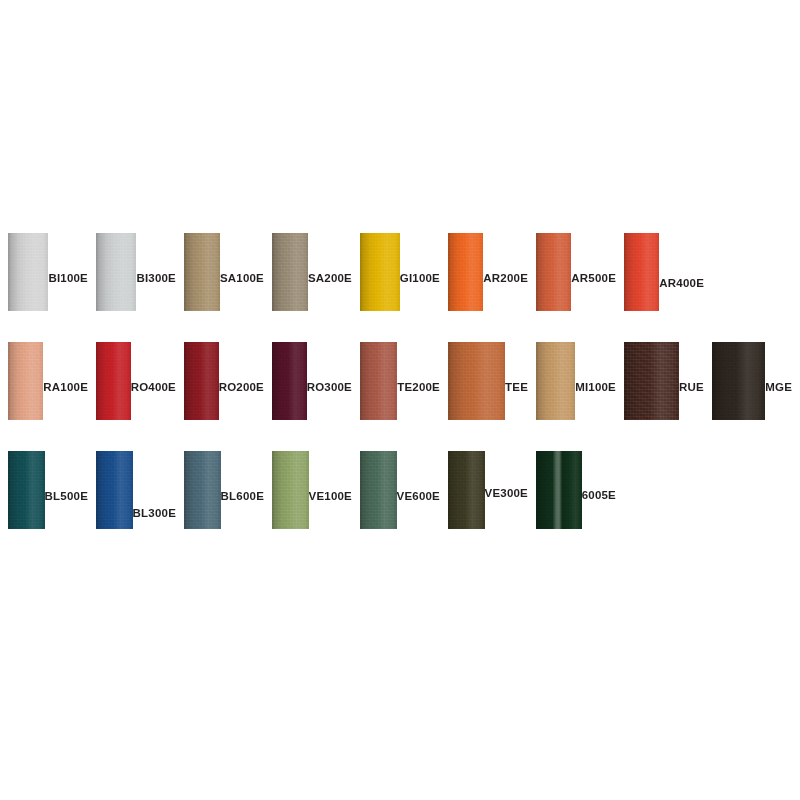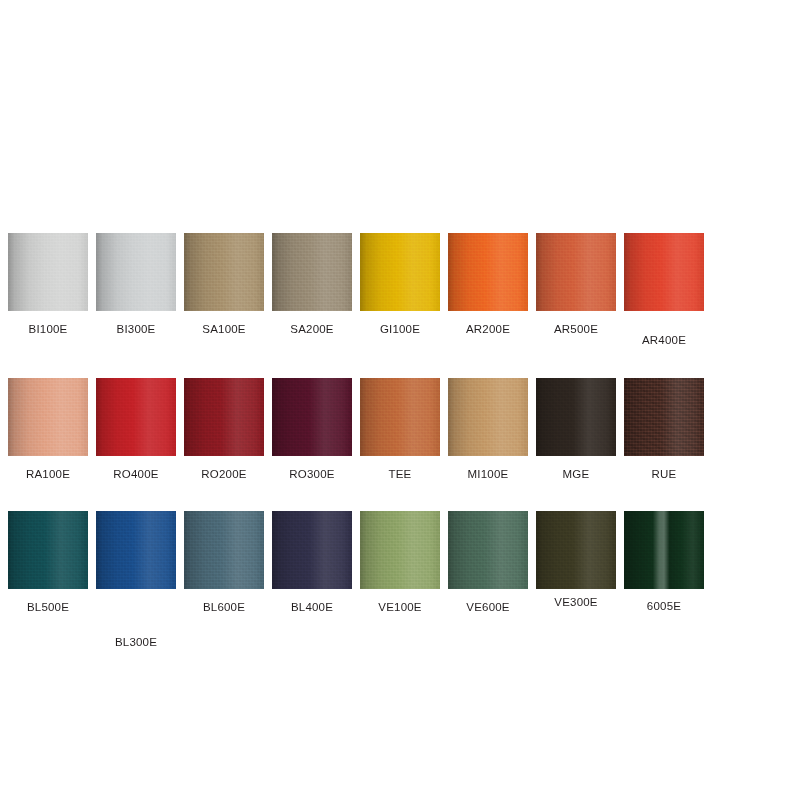--- a/index.html
+++ b/index.html
@@ -38,22 +38,23 @@
   .swatch-row {
     display: flex;
     flex-direction: row;
     column-gap: 8px;
     width: 784px;
   }
 
   .swatch-cell {
     width: 80px;
     display: flex;
-    flex-direction: column;
+    flex-direction: row;
     align-items: center;
+    font-weight: bold;
   }
 
   .swatch-chip {
     width: 80px;
     height: 78px;
     position: relative;
     overflow: hidden;
     background-color: #cccccc;
   }
 
@@ -205,46 +206,53 @@
           <div class="swatch-label" style="color: rgb(35, 31, 32);">RO200E</div>
         </div>
         <div class="swatch-cell">
           <div class="swatch-chip" style="background-color: rgb(85, 19, 42);">
             <div class="tex"></div>
             <div class="shade"></div>
           </div>
           <div class="swatch-label" style="color: rgb(35, 31, 32);">RO300E</div>
         </div>
         <div class="swatch-cell">
+          <div class="swatch-chip" style="background-color: rgb(169, 90, 73);">
+            <div class="tex"></div>
+            <div class="shade"></div>
+          </div>
+          <div class="swatch-label" style="color: rgb(35, 31, 32);">TE200E</div>
+        </div>
+        <div class="swatch-cell">
           <div class="swatch-chip" style="background-color: rgb(192, 106, 59);">
             <div class="tex"></div>
             <div class="shade"></div>
           </div>
           <div class="swatch-label" style="color: rgb(35, 31, 32);">TEE</div>
         </div>
         <div class="swatch-cell">
           <div class="swatch-chip" style="background-color: rgb(196, 154, 104);">
             <div class="tex"></div>
             <div class="shade"></div>
           </div>
           <div class="swatch-label" style="color: rgb(35, 31, 32);">MI100E</div>
         </div>
         <div class="swatch-cell">
+          <div class="swatch-chip mottled" style="background-color: rgb(76, 46, 38);">
+            <div class="tex"></div>
+            <div class="shade"></div>
+          </div>
+          <div class="swatch-label" style="color: rgb(35, 31, 32);">RUE</div>
+        </div>
+        <div class="swatch-cell">
           <div class="swatch-chip" style="background-color: rgb(46, 38, 32);">
             <div class="tex"></div>
             <div class="shade"></div>
           </div>
           <div class="swatch-label" style="color: rgb(35, 31, 32);">MGE</div>
-        </div>
-        <div class="swatch-cell">
-          <div class="swatch-chip mottled" style="background-color: rgb(76, 46, 38);">
-            <div class="tex"></div>
-            <div class="shade"></div>
-          </div>
-          <div class="swatch-label" style="color: rgb(35, 31, 32);">RUE</div>
         </div>
       </div>
       <div class="swatch-row">
         <div class="swatch-cell">
           <div class="swatch-chip" style="background-color: rgb(19, 79, 85);">
             <div class="tex"></div>
             <div class="shade"></div>
           </div>
           <div class="swatch-label" style="color: rgb(35, 31, 32);">BL500E</div>
         </div>
@@ -254,27 +262,20 @@
             <div class="shade"></div>
           </div>
           <div class="swatch-label" style="color: rgb(35, 31, 32); margin-top: 48px;">BL300E</div>
         </div>
         <div class="swatch-cell">
           <div class="swatch-chip" style="background-color: rgb(76, 106, 120);">
             <div class="tex"></div>
             <div class="shade"></div>
           </div>
           <div class="swatch-label" style="color: rgb(35, 31, 32);">BL600E</div>
-        </div>
-        <div class="swatch-cell">
-          <div class="swatch-chip" style="background-color: rgb(49, 48, 74);">
-            <div class="tex"></div>
-            <div class="shade"></div>
-          </div>
-          <div class="swatch-label" style="color: rgb(35, 31, 32);">BL400E</div>
         </div>
         <div class="swatch-cell">
           <div class="swatch-chip" style="background-color: rgb(143, 164, 104);">
             <div class="tex"></div>
             <div class="shade"></div>
           </div>
           <div class="swatch-label" style="color: rgb(35, 31, 32);">VE100E</div>
         </div>
         <div class="swatch-cell">
           <div class="swatch-chip" style="background-color: rgb(75, 107, 90);">

